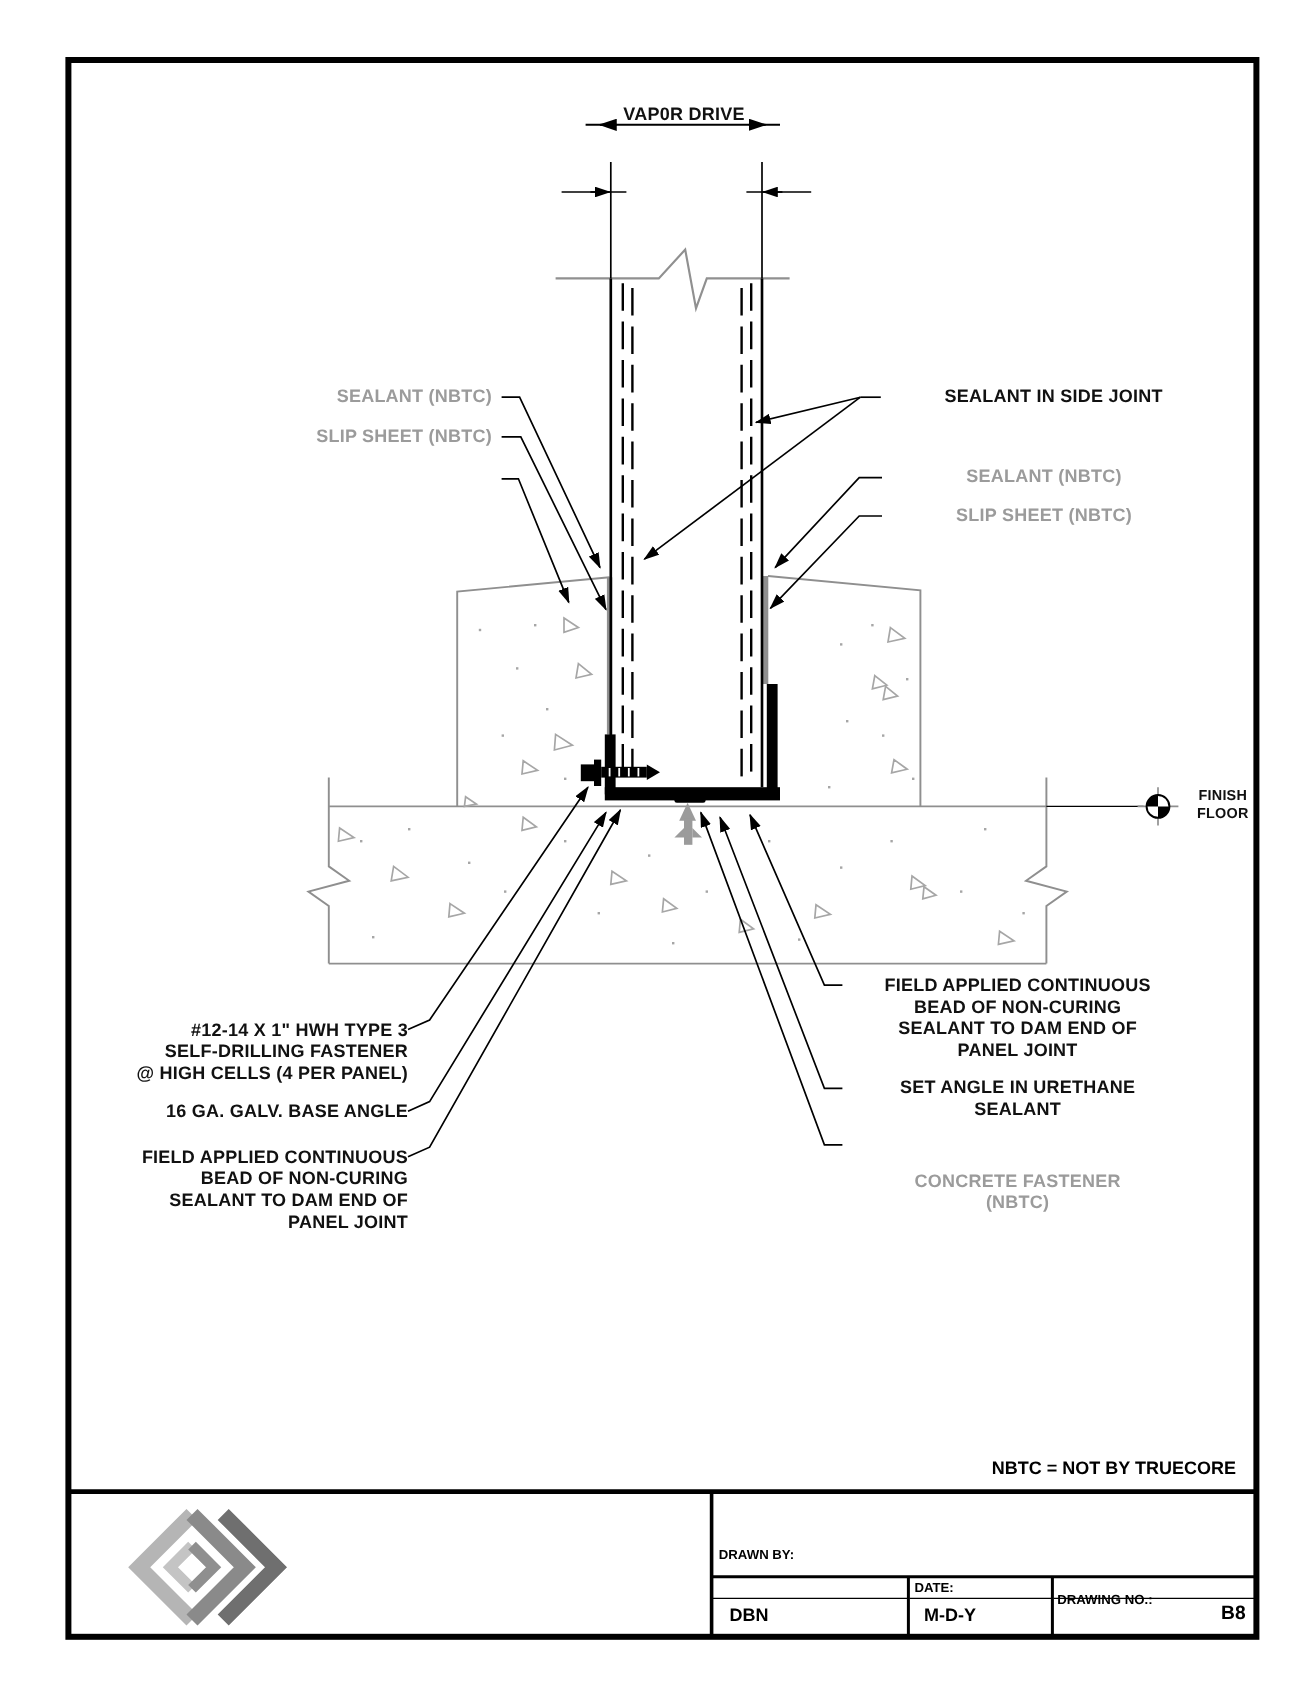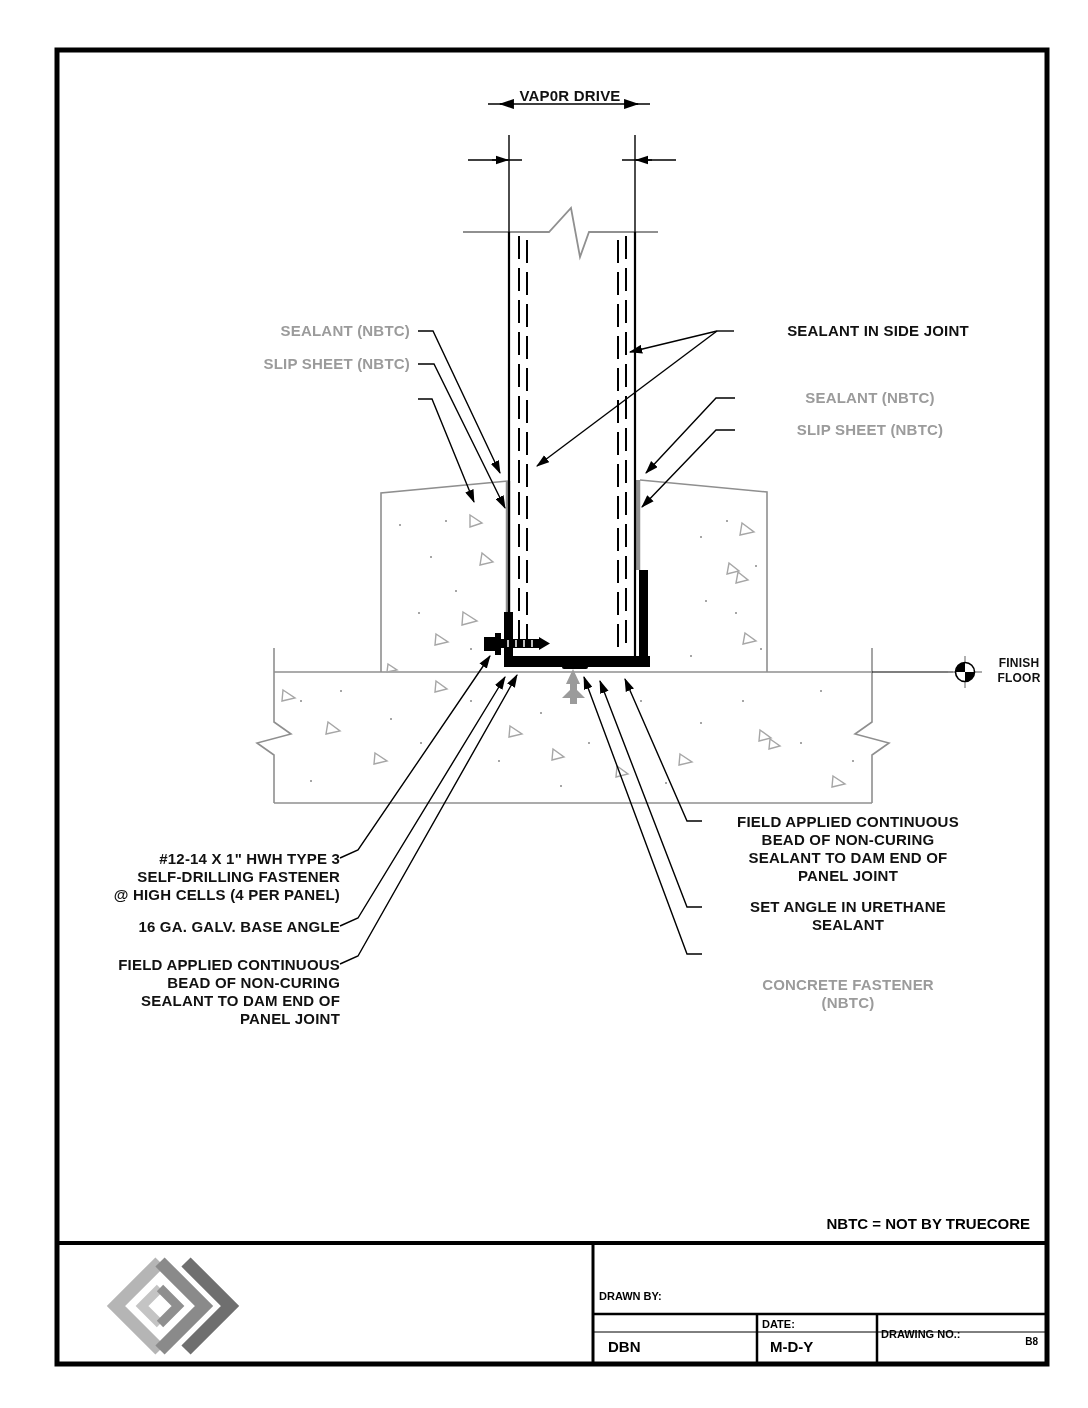--- a/index.html
+++ b/index.html
@@ -258,16 +258,16 @@
   <div class="note" style="right:58px;top:1215px;">NBTC = NOT BY TRUECORE</div>
 
 
   <div class="tb-cell-label" style="left:599px;top:1290px;">DRAWN BY:</div>
   <div class="tb-cell-value" style="left:608px;top:1338px;">DBN</div>
 
   <div class="tb-cell-label" style="left:762px;top:1318px;">DATE:</div>
   <div class="tb-cell-value" style="left:770px;top:1338px;">M-D-Y</div>
 
   <div class="tb-cell-label" style="left:881px;top:1328px;">DRAWING NO.:</div>
-  <div class="tb-cell-value" style="left:881px;top:1336px;width:157px;text-align:right;font-size:10px;">B8</div>
+  <div class="tb-cell-value" style="left:881px;top:1336px;width:157px;text-align:right;font-size:16px;">B8</div>
 
 
 </div>
 
 </body></html>

